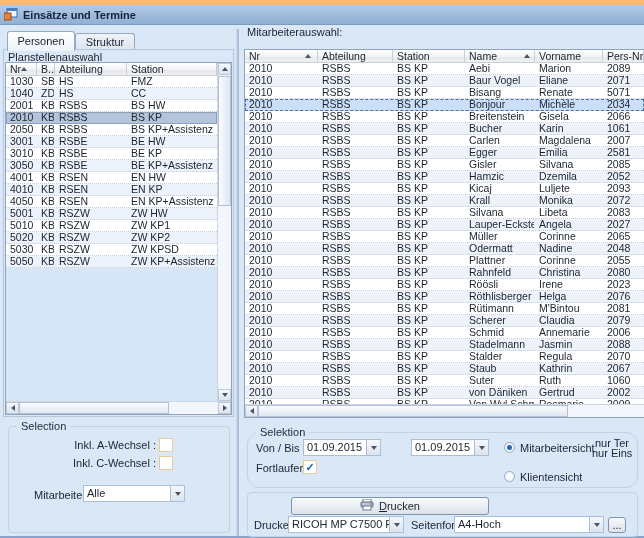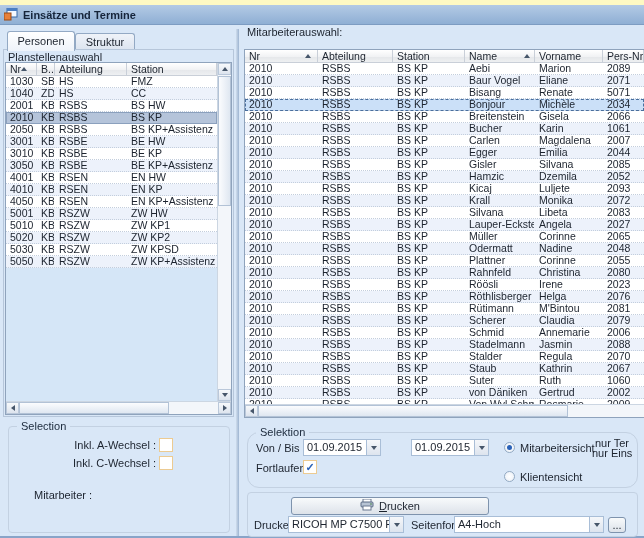--- a/index.html
+++ b/index.html
@@ -1,16 +1,16 @@
 <!DOCTYPE html>
 <html><head>
 <meta charset="utf-8">
 <style>
   html,body{margin:0;padding:0;}
-  .screen{position:relative;width:644px;height:538px;background:#fef9c3;overflow:hidden;
+  .screen{position:relative;width:644px;height:538px;background:#fdba74;overflow:hidden;
           font-family:"Liberation Sans",sans-serif;font-size:11px;color:#1c232e;
           -webkit-user-select:none;user-select:none;}
   .window{position:absolute;left:0;top:5px;width:644px;height:533px;background:#d9e7f7;
           border-bottom:2px solid #89a4c8;box-sizing:border-box;}
   
   .titlebar{position:absolute;left:0;top:0;right:0;height:19px;
             background:linear-gradient(#b3cae5,#8fafd4);display:flex;align-items:center;
             padding-left:4px;border-bottom:1px solid #7d9cc2;}
   .titlebar .title{margin-left:5px;font-weight:600;color:#15243a;}
   .app-icon{width:14px;height:13px;display:inline-block;}
@@ -340,21 +340,21 @@
             <span class="cell c3">Carlen</span>
             <span class="cell c4">Magdalena</span>
             <span class="cell c5">2007</span>
           </div>
           <div class="grid-row alt">
             <span class="cell c0">2010</span>
             <span class="cell c1">RSBS</span>
             <span class="cell c2">BS KP</span>
             <span class="cell c3">Egger</span>
             <span class="cell c4">Emilia</span>
-            <span class="cell c5">2044</span>
+            <span class="cell c5">2581</span>
           </div>
           <div class="grid-row">
             <span class="cell c0">2010</span>
             <span class="cell c1">RSBS</span>
             <span class="cell c2">BS KP</span>
             <span class="cell c3">Gisler</span>
             <span class="cell c4">Silvana</span>
             <span class="cell c5">2085</span>
           </div>
           <div class="grid-row alt">
@@ -526,20 +526,26 @@
       </div>
     </div>
 
     <div class="groupbox gb-selection">
       <span class="legend">Selection</span>
       <span class="flabel" style="right:73px;top:12px;">Inkl. A-Wechsel :</span>
       <span class="checkbox" style="left:150px;top:11px;"></span>
       <span class="flabel" style="right:73px;top:30px;">Inkl. C-Wechsel :</span>
       <span class="checkbox" style="left:150px;top:29px;"></span>
       <span class="flabel" style="left:25px;top:62px;">Mitarbeiter :</span>
+      <div class="combo" style="left:74px;top:58px;width:102px;">
+        <span class="ctext">Alle</span>
+        <span class="cbtn">
+            <span class="tri-down"></span>
+          </span>
+      </div>
     </div>
 
     <div class="groupbox gb-selektion">
       <span class="legend">Selektion</span>
       <span class="flabel" style="left:8px;top:9px;">Von / Bis :</span>
       <div class="combo" style="left:55px;top:6px;width:78px;">
         <span class="ctext">01.09.2015</span>
         <span class="cbtn">
             <span class="tri-down"></span>
           </span>

